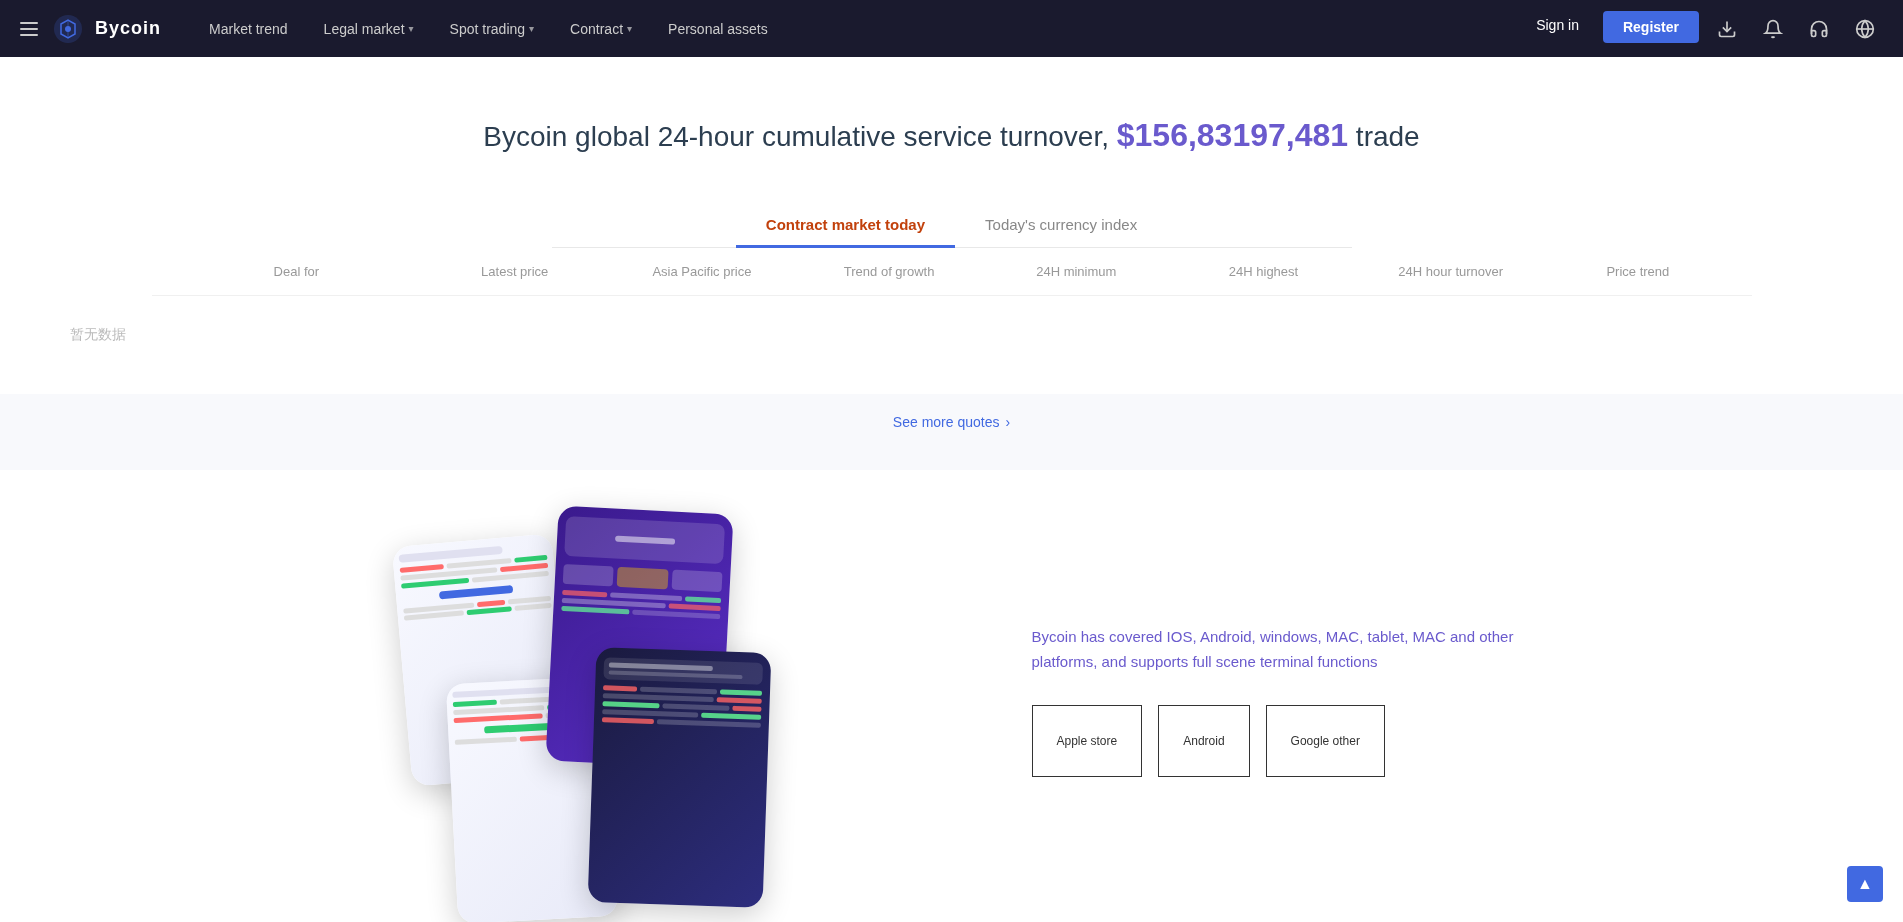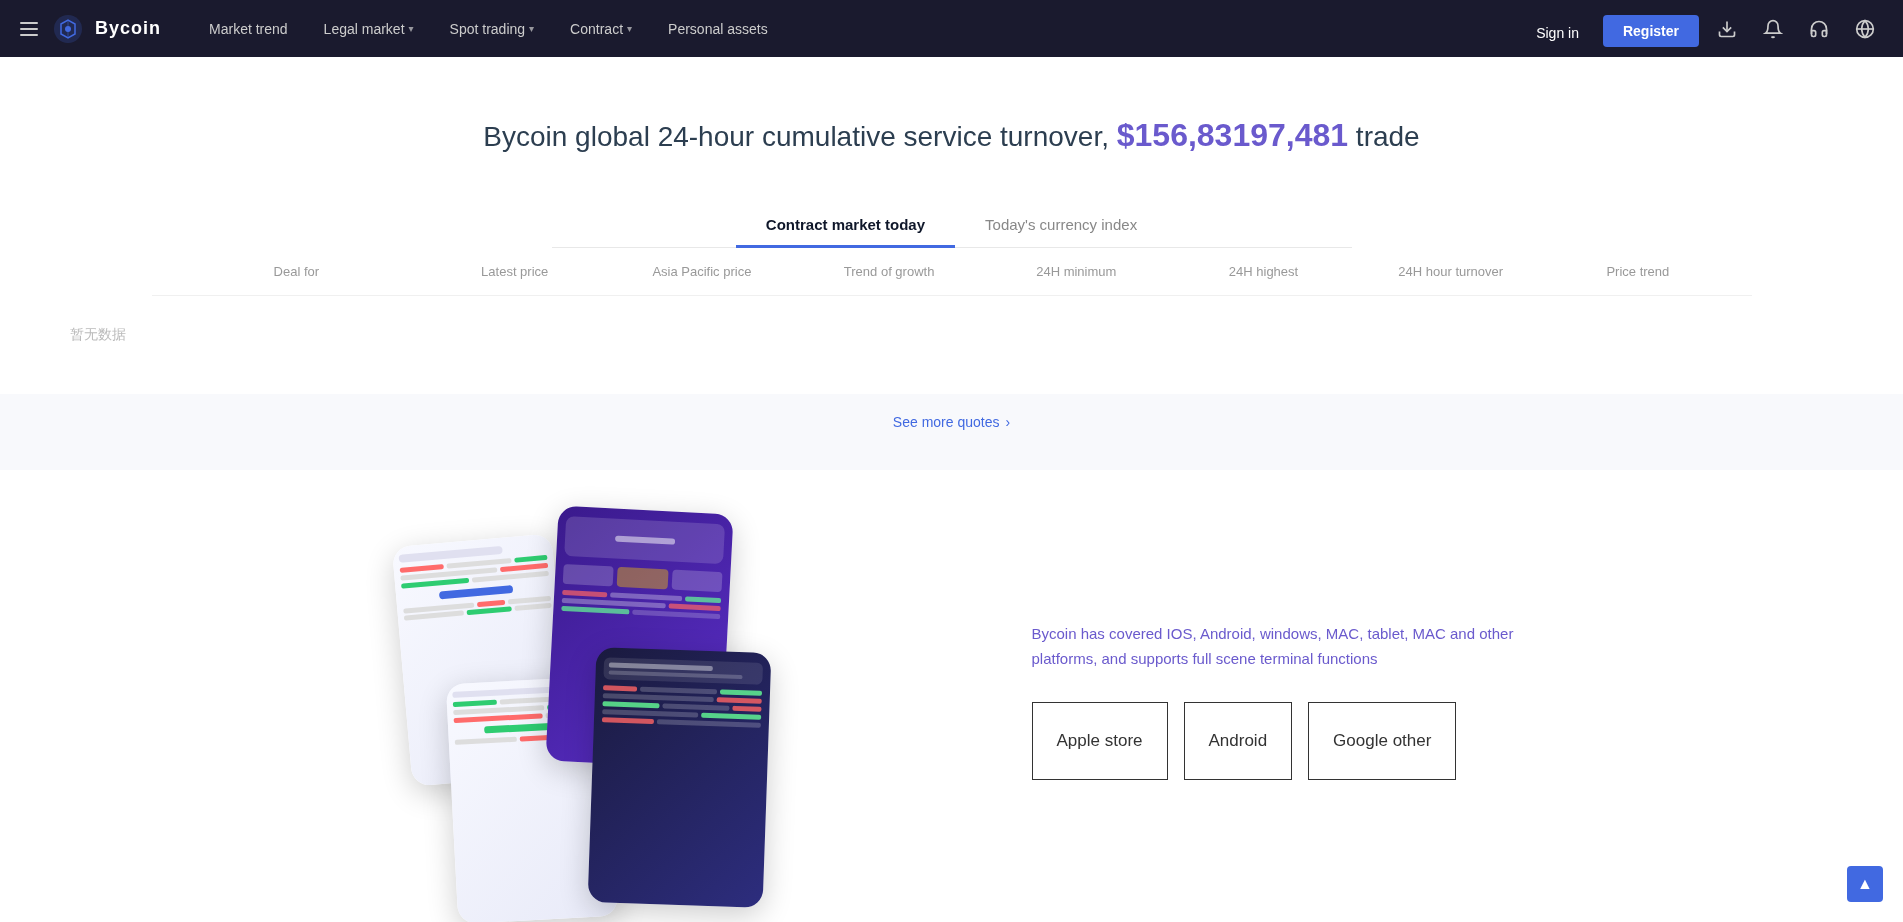--- a/index.html
+++ b/index.html
@@ -57,21 +57,21 @@
       cursor: pointer;
       white-space: nowrap;
       transition: color 0.2s;
     }
     .navbar-link .chevron {
       font-size: 10px;
       opacity: 0.7;
     }
     .navbar-actions {
       display: flex;
-      align-items: flex-end;
+      align-items: flex-start;
       gap: 10px;
       margin-left: auto;
     }
     .sign-in-btn {
       color: #fff;
       background: transparent;
       border: none;
       font-size: 14px;
       cursor: pointer;
       padding: 6px 14px;
@@ -144,21 +144,21 @@
     .tab {
       padding: 12px 30px;
       font-size: 15px;
       cursor: pointer;
       color: #888;
       border-bottom: 3px solid transparent;
       margin-bottom: -1px;
       transition: all 0.2s;
     }
     .tab.active {
-      color: #0f172a;
+      color: #c2410c;
       font-weight: 600;
       border-bottom: 3px solid #4169e1;
     }
 
     
     .table-section {
       background: #fff;
       padding: 0 40px 20px;
     }
     .table-header {
@@ -276,21 +276,21 @@
       display: flex;
       gap: 16px;
       flex-wrap: wrap;
     }
     .app-store-btn {
       border: 1.5px solid #333;
       background: transparent;
       color: #333;
       border-radius: 0;
       padding: 28px 24px;
-      font-size: 17px;
+      font-size: 12px;
       cursor: pointer;
       font-weight: 500;
       transition: all 0.2s;
     }
 
     
     .scroll-top {
       position: fixed;
       bottom: 20px;
       right: 20px;

